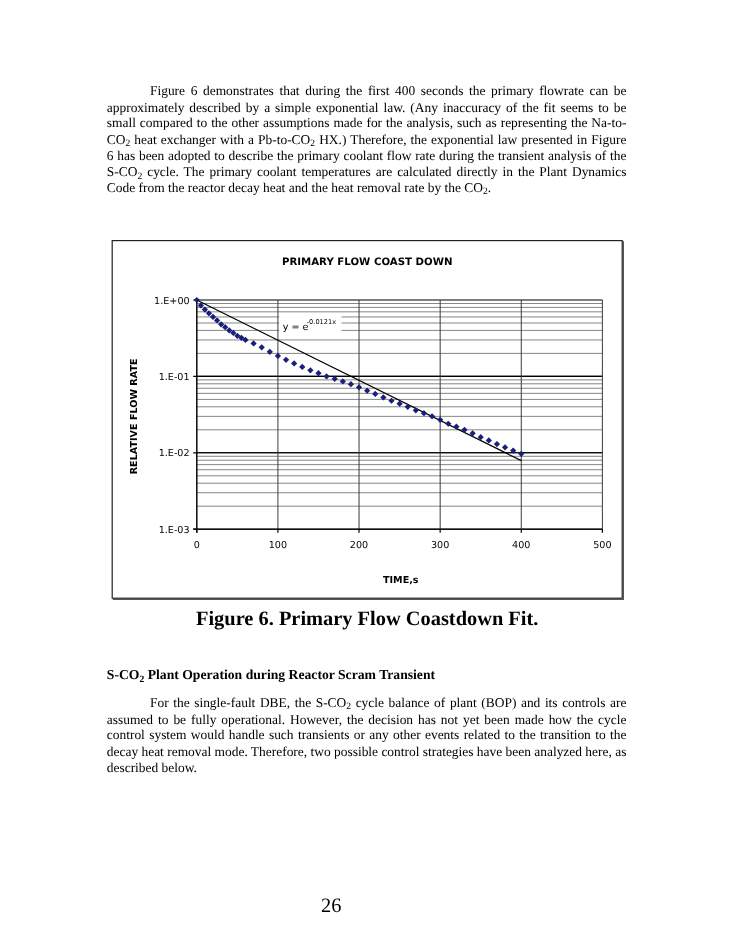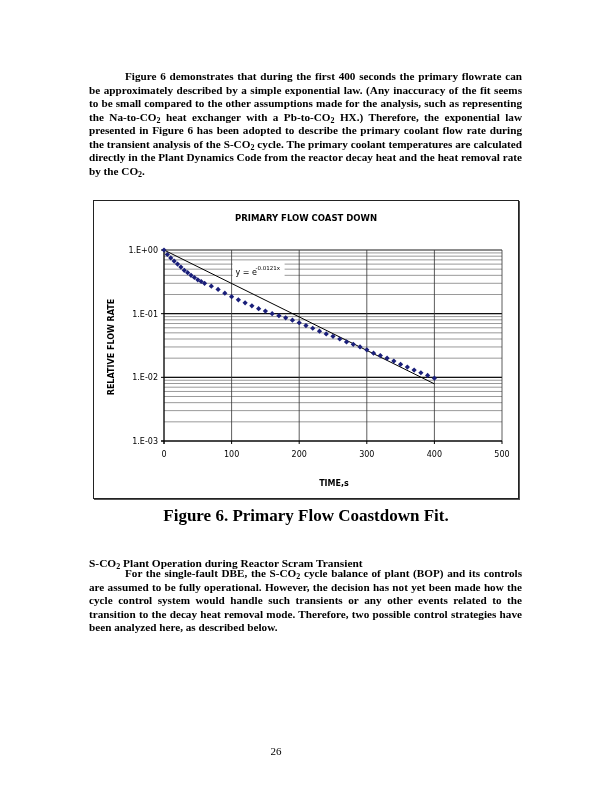--- a/index.html
+++ b/index.html
@@ -1,26 +1,26 @@
 <!DOCTYPE html>
 <html><head>
 <meta charset="utf-8">
 <style>
   html, body { margin: 0; padding: 0; background: #ffffff; }
   body { width: 612px; height: 792px; position: relative; overflow: hidden;
          font-family: "Liberation Serif", "DejaVu Serif", serif; color: #000; }
   .para { position: absolute; left: 89px; width: 433px; font-size: 11.2px; line-height: 13.5px;
-          text-align: justify; text-align-last: left; margin: 0; font-weight: bold; }
+          text-align: justify; text-align-last: left; margin: 0; }
   .para .indent { display: inline-block; width: 36px; }
   #p1 { top: 70px; }
-  #p2 { top: 567px; }
+  #p2 { top: 580px; }
   .heading { position: absolute; left: 89px; top: 557px; font-size: 11.4px; font-weight: bold; margin: 0; }
   .caption { position: absolute; left: 0; width: 612px; top: 506px; text-align: center;
              font-size: 17px; font-weight: bold; }
-  .page-num { position: absolute; left: 0; width: 552px; top: 745px; text-align: center; font-size: 11px; }
+  .page-num { position: absolute; left: 0; width: 552px; top: 745px; text-align: center; font-size: 17px; }
   .chart-frame { position: absolute; left: 93px; top: 200px; width: 424px; height: 297px;
                  border: 1px solid #222; box-shadow: 1px 1px 0 #555; background: #fff; }
   svg text { font-family: "DejaVu Sans", "Liberation Sans", sans-serif; }
   sub { font-size: 8px; vertical-align: -2px; line-height: 0; }
 </style>
 </head>
 <body>
 
 <p class="para" id="p1"><span class="indent"></span><span>Figure 6 demonstrates that during the first 400 seconds the primary flowrate can be approximately described by a simple exponential law. (Any inaccuracy of the fit seems to be small compared to the other assumptions made for the analysis, such as representing the Na-to-CO</span><sub>2</sub><span> heat exchanger with a Pb-to-CO</span><sub>2</sub><span> HX.)  Therefore, the exponential law presented in Figure 6 has been adopted to describe the primary coolant flow rate during the transient analysis of the S-CO</span><sub>2</sub><span> cycle. The primary coolant temperatures are calculated directly in the Plant Dynamics Code from the reactor decay heat and the heat removal rate by the CO</span><sub>2</sub><span>.</span></p>
 

